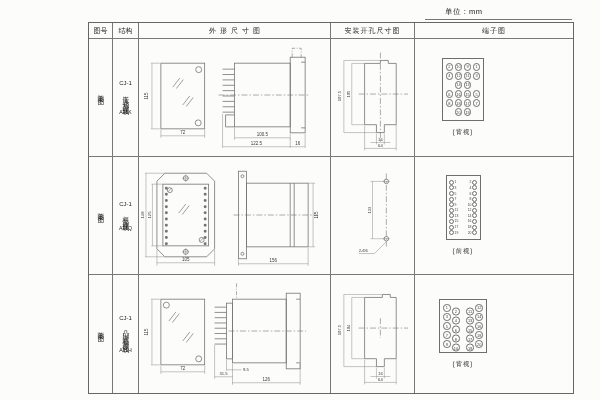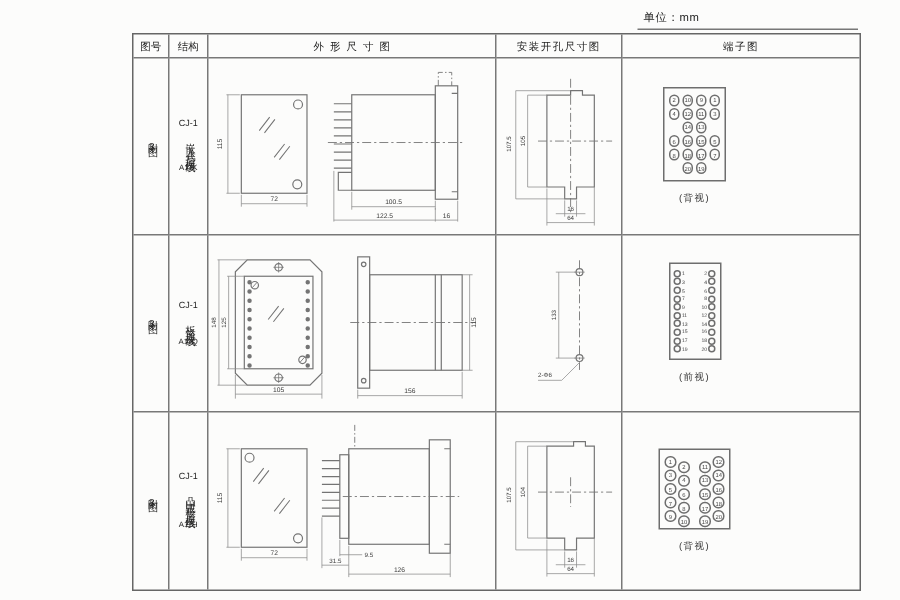--- a/index.html
+++ b/index.html
@@ -1,17 +1,17 @@
 <!DOCTYPE html>
 <html><head>
 <meta charset="utf-8">
 <style>
   html,body{margin:0;padding:0;}
   body{width:600px;height:400px;background:#fcfcfb;font-family:"Liberation Sans",sans-serif;color:#333;position:relative;overflow:hidden;}
-  .unit{position:absolute;top:7px;left:429px;font-size:7.5px;color:#222;letter-spacing:0.5px;}
+  .unit{position:absolute;top:7px;left:445px;font-size:7.5px;color:#222;letter-spacing:0.5px;}
   .unit-rule{position:absolute;top:19px;left:425px;width:147px;border-top:0.8px solid #777;}
   .tbl{position:absolute;left:88px;top:22px;display:grid;grid-template-columns:24px 26px 192px 84px 158px;grid-template-rows:16px 118px 118px 118px;border:0.8px solid #666;background:#fcfcfb;}
   .cell{border-right:0.6px solid #787878;border-bottom:0.6px solid #787878;box-sizing:border-box;display:flex;align-items:center;justify-content:center;overflow:hidden;position:relative;}
   .lc{border-right:none;}
   .lr{border-bottom:none;}
   .hcell{font-size:7px;color:#222;white-space:nowrap;}
   .hsp{letter-spacing:4px;text-indent:4px;}
   .hsp2{letter-spacing:1px;}
   .vtext{writing-mode:vertical-lr;text-orientation:upright;font-size:6.8px;letter-spacing:2.5px;color:#222;}
   .structure{flex-direction:column;gap:4px;}

